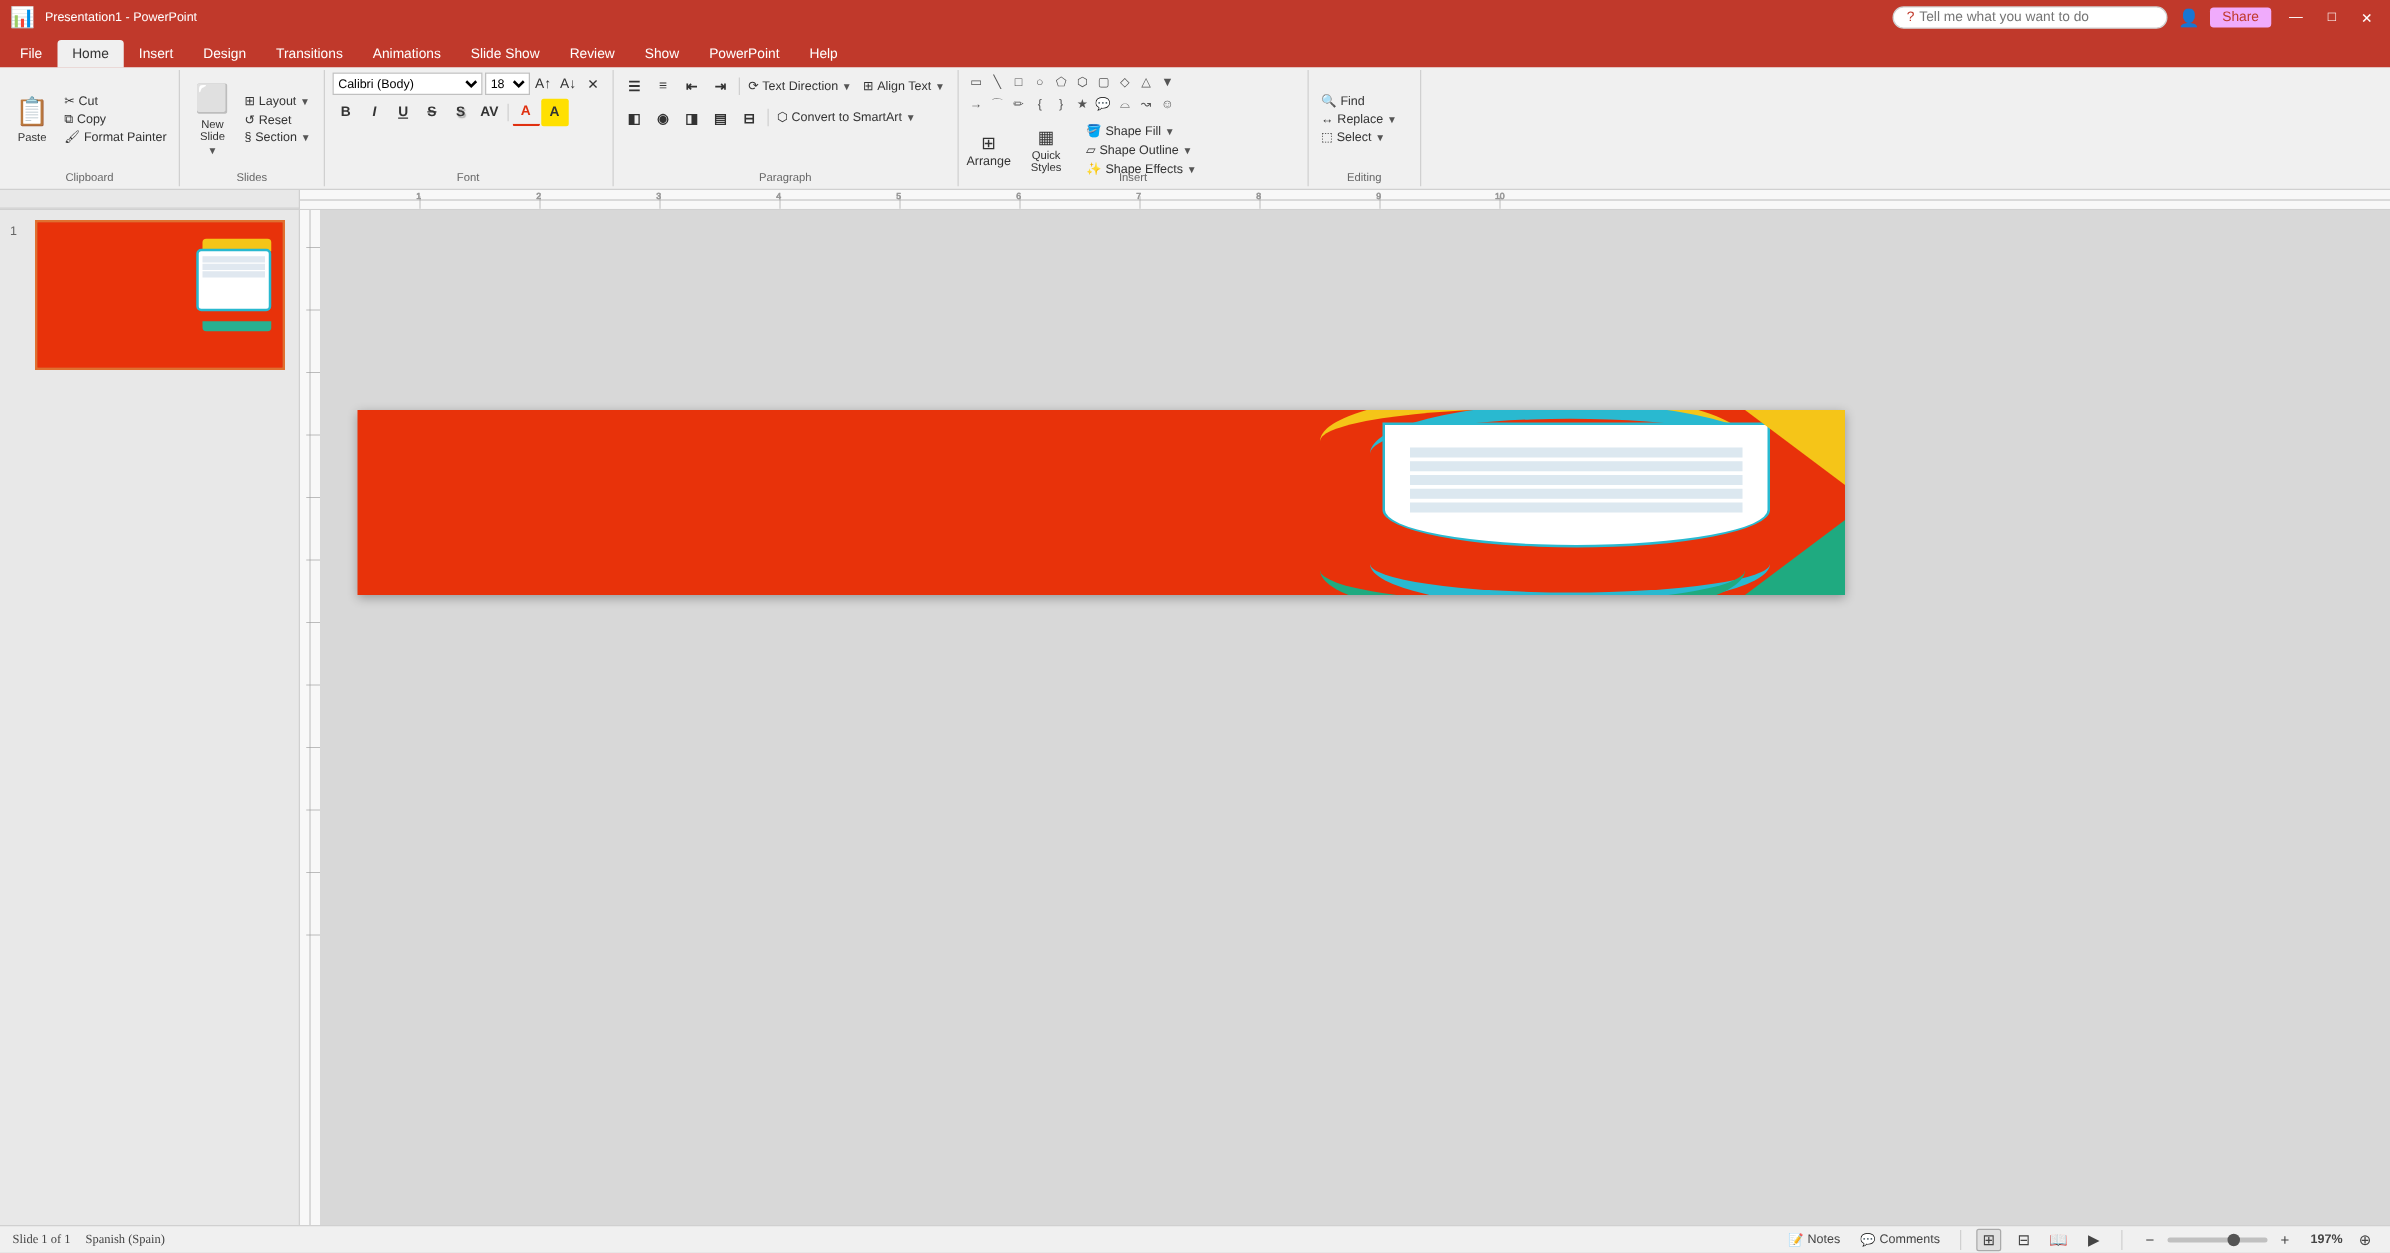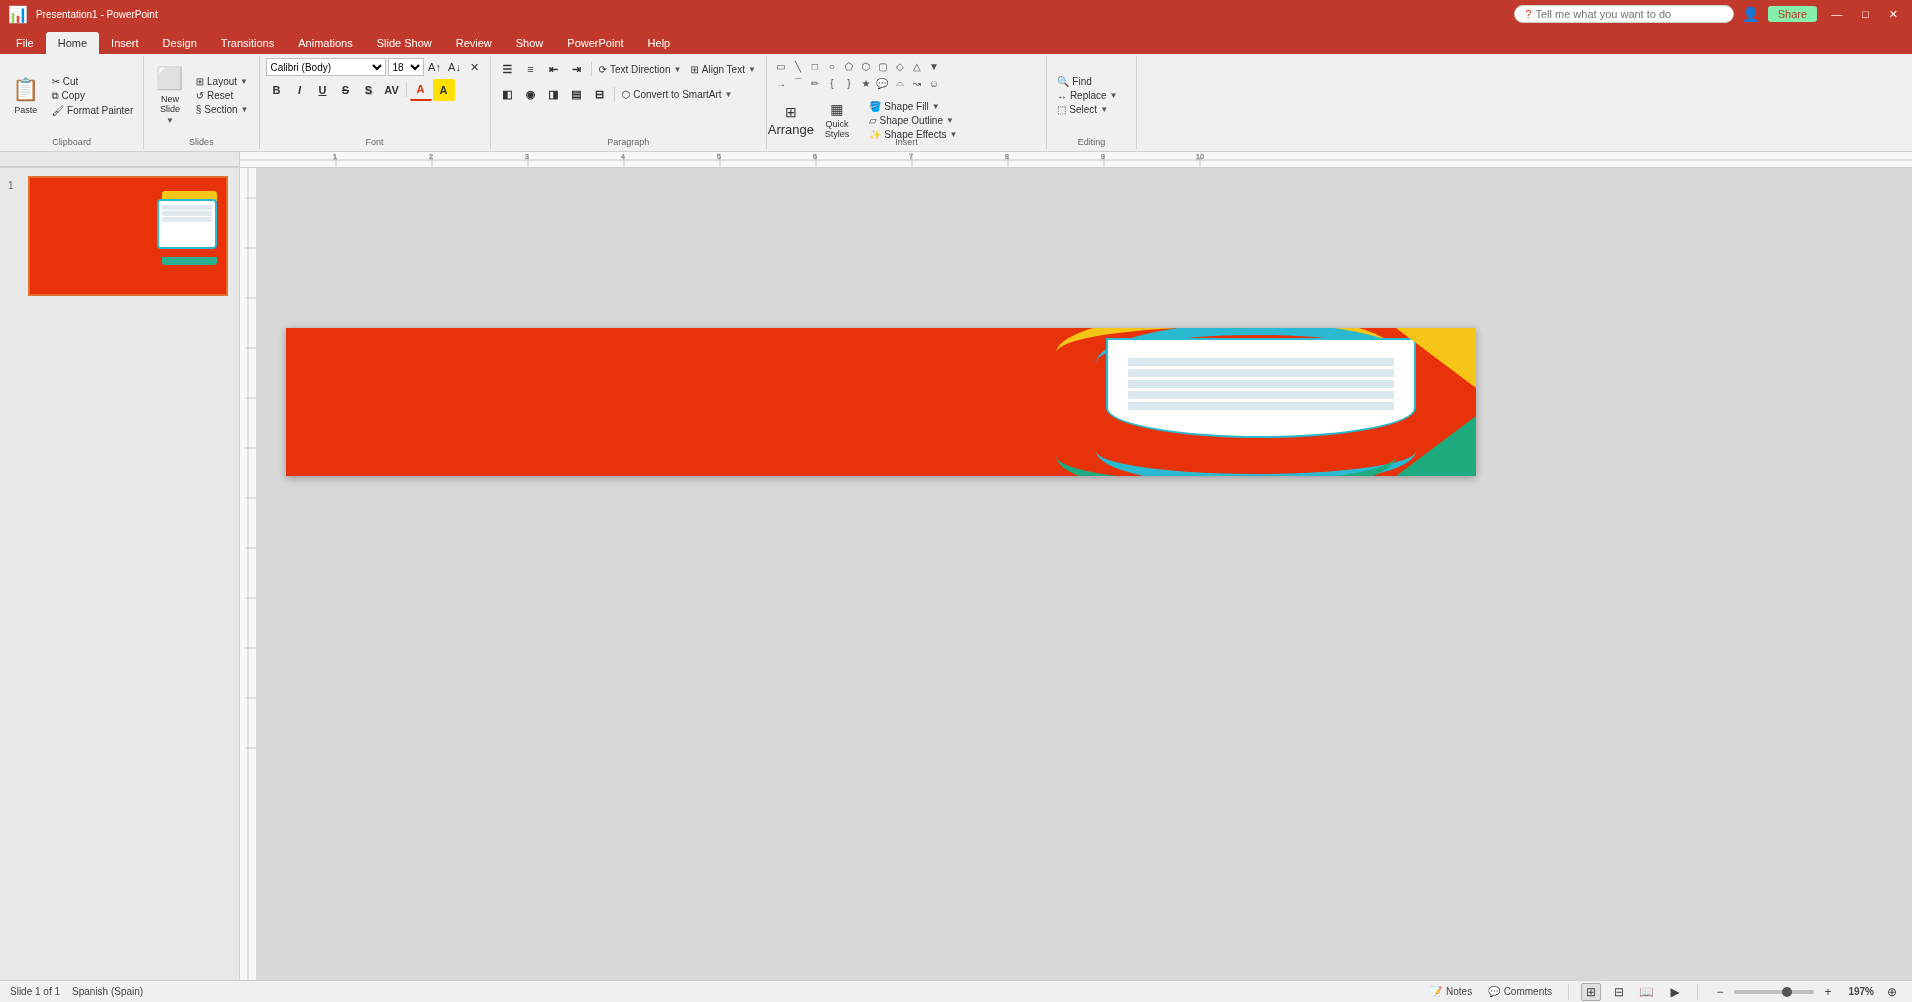--- a/index.html
+++ b/index.html
@@ -218,21 +218,21 @@
       height: 22px;
       background: #f0f0f0;
       border-top: 1px solid #d0d0d0;
       display: flex;
       align-items: center;
       justify-content: space-between;
       padding: 0 10px;
       font-size: 10px;
       color: #444;
     }
-    .status-left { display: flex; align-items: center; gap: 12px; }
+    .status-left { display: flex; align-items: center; gap: 12px; font-family: Liberation Serif, serif; }
     .status-right { display: flex; align-items: center; gap: 8px; }
     .status-btn {
       display: flex;
       align-items: center;
       gap: 3px;
       cursor: pointer;
       padding: 1px 4px;
       border-radius: 2px;
     }
     .view-btn {
@@ -302,21 +302,21 @@
   <div class="title-bar-left">
     <span style="font-size:16px;">📊</span>
     <span style="font-size:10px;">Presentation1 - PowerPoint</span>
   </div>
   <div class="title-bar-right">
     <div class="search-bar">
       <span style="color:#c0392b;">?</span>
       <input type="text" placeholder="Tell me what you want to do" style="">
     </div>
     <span style="font-size:14px;">👤</span>
-    <span style="background:#86efac;color:#c0392b;padding:2px 10px;border-radius:3px;cursor:pointer;font-size:11px;">Share</span>
+    <span style="background:#f0abfc;color:#c0392b;padding:2px 10px;border-radius:3px;cursor:pointer;font-size:11px;">Share</span>
     <span style="cursor:pointer;padding:0 6px;">—</span>
     <span style="cursor:pointer;padding:0 6px;">□</span>
     <span style="cursor:pointer;padding:0 6px;">✕</span>
   </div>
 </div>
 
 <div class="ribbon-tabs">
   <div class="ribbon-tab">File</div>
   <div class="ribbon-tab active">Home</div>
   <div class="ribbon-tab">Insert</div>
@@ -477,21 +477,21 @@
         <div class="shape-btn">}</div>
         <div class="shape-btn">★</div>
         <div class="shape-btn">💬</div>
         <div class="shape-btn">⌓</div>
         <div class="shape-btn">↝</div>
         <div class="shape-btn">☺</div>
       </div>
       <div style="display:flex;align-items:center;gap:6px;padding-top:2px;">
         <div class="ribbon-btn-large" style="height:50px;width:36px;">
           <span style="font-size:14px;">⊞</span>
-          <span style="font-size:13px;">Arrange</span>
+          <span style="font-size:10px;">Arrange</span>
         </div>
         <div class="ribbon-btn-large" style="height:50px;width:44px;">
           <span style="font-size:14px;">▦</span>
           <span style="font-size:9px;white-space:pre;text-align:center;">Quick
 Styles</span>
         </div>
         <div class="ribbon-small-group">
           <div class="ribbon-small-btn">
             <span>🪣</span>
             <span>Shape Fill</span>

